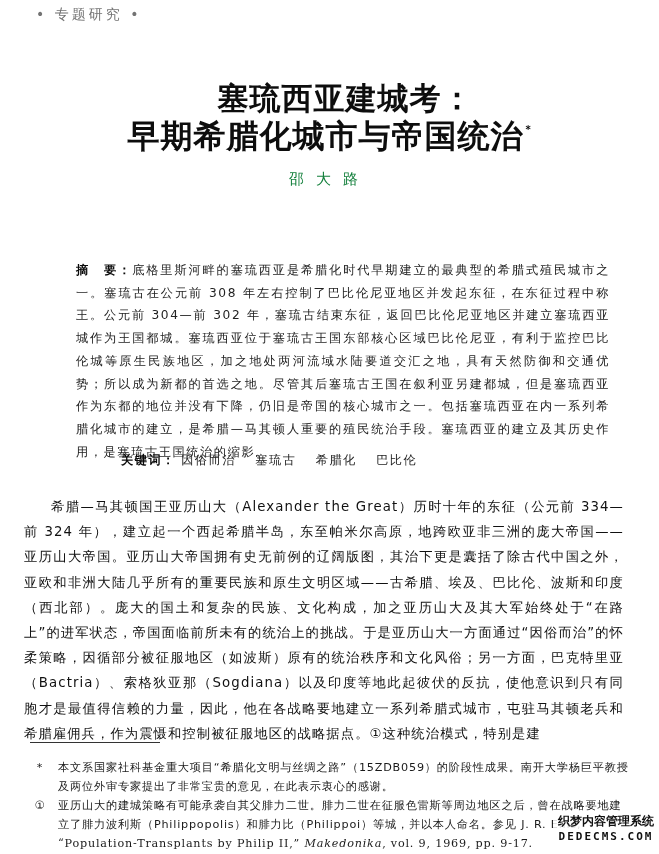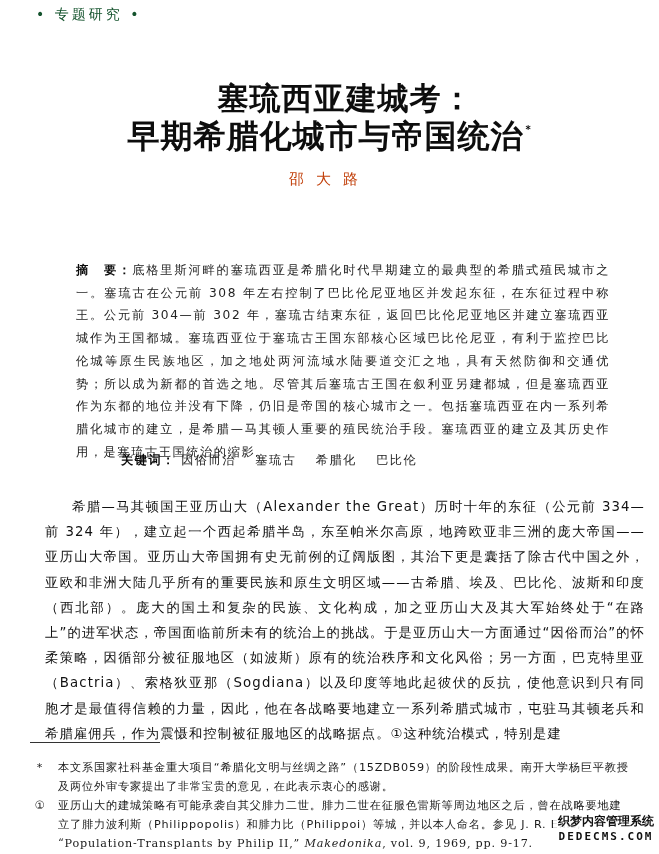--- a/index.html
+++ b/index.html
@@ -3,50 +3,50 @@
   <meta charset="utf-8">
   <style>
     html, body { margin: 0; padding: 0; background: #ffffff; }
     body {
       width: 659px; height: 854px; position: relative; overflow: hidden;
       font-family: "DejaVu Serif", "Liberation Serif", serif;
       color: #141414;
     }
     .section-tag {
       position: absolute; left: 36px; top: 6px;
-      font-size: 14px; letter-spacing: 3px; color: #14532d;
+      font-size: 14px; letter-spacing: 3px; color: #737373;
       font-family: "DejaVu Sans", sans-serif;
     }
     .title {
       position: absolute; left: 0; width: 659px; text-align: center;
       font-family: "DejaVu Sans", sans-serif; font-weight: bold; color: #0d0d0d;
       letter-spacing: 1px;
     }
     .title.l1 { top: 78px; font-size: 31px; padding-left: 16px; }
     .title.l2 { top: 115px; font-size: 32px; }
     .title-mark { position: relative; top: -14px; font-size: 10px; margin-left: 2px; }
     .author {
       position: absolute; left: 0; width: 659px; text-align: center; top: 170px;
-      font-size: 15px; letter-spacing: 12px; color: #c2410c;
+      font-size: 15px; letter-spacing: 12px; color: #15803d;
     }
     .abstract {
       position: absolute; left: 76px; width: 534px; top: 259px;
       font-size: 12.2px; line-height: 22.7px; color: #222;
       font-family: "DejaVu Sans", sans-serif; letter-spacing: 1.6px;
       text-align: justify;
     }
     .abstract .label { font-weight: bold; color: #0a0a0a; }
     .keywords {
       position: absolute; left: 121px; top: 452px; font-size: 12.2px;
       font-family: "DejaVu Sans", sans-serif; color: #222; letter-spacing: 1.5px;
     }
     .keywords .label { font-weight: bold; color: #0a0a0a; }
     .keywords .kw { margin-right: 14px; }
     .body-text {
-      position: absolute; left: 45px; width: 600px; top: 494px;
+      position: absolute; left: 24px; width: 600px; top: 494px;
       font-size: 13.3px; line-height: 25.2px; color: #111;
       font-family: "DejaVu Sans", sans-serif; letter-spacing: 1.1px;
       text-align: justify; text-indent: 27px;
     }
     .rule {
       position: absolute; left: 30px; top: 742px; width: 130px; height: 1px; background: #333;
     }
     .footnotes {
       position: absolute; left: 58px; width: 575px; top: 758px;
       font-size: 11.2px; line-height: 19px; color: #1a1a1a;

